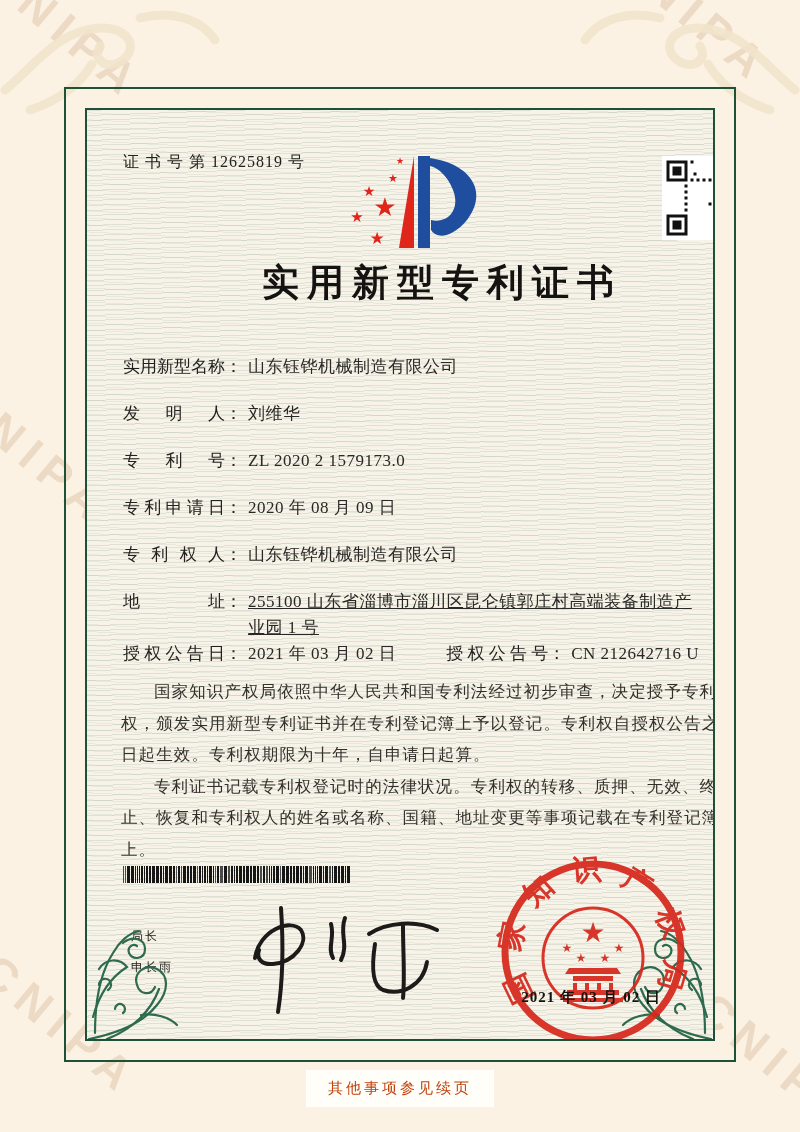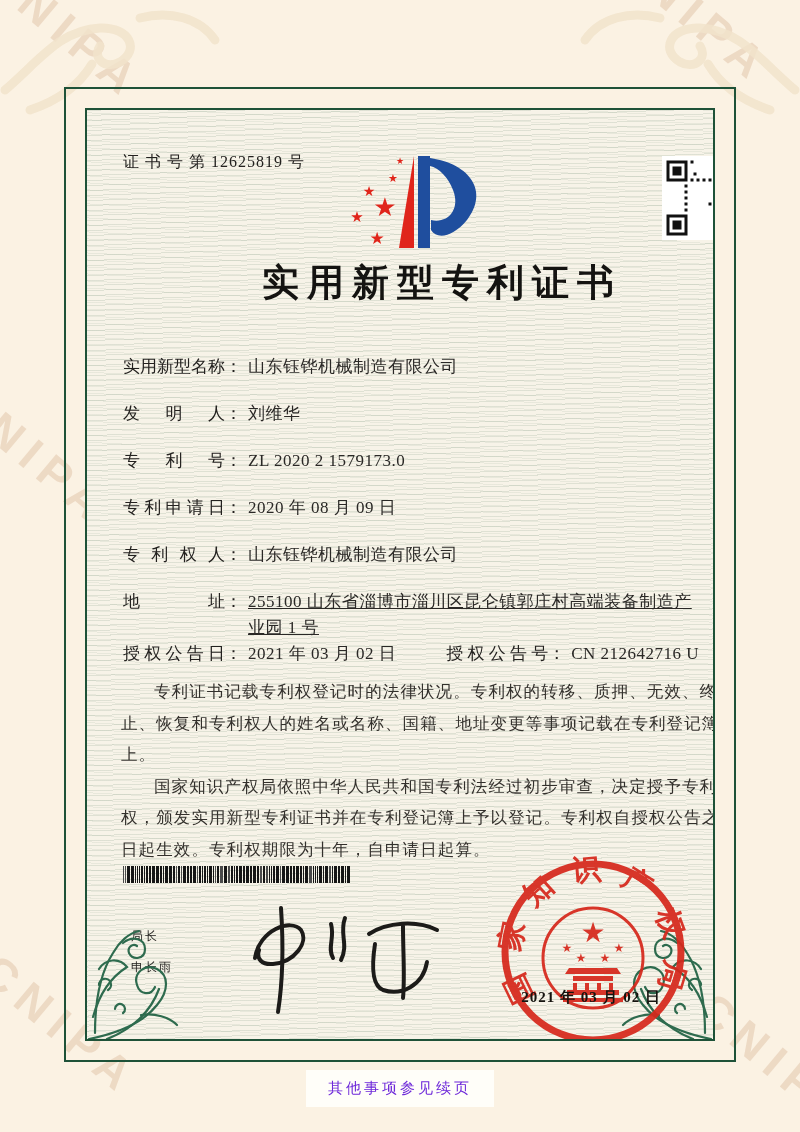--- a/index.html
+++ b/index.html
@@ -65,21 +65,21 @@
   .signature { position:absolute; left:148px; top:788px; z-index:3; }
   .seal { position:absolute; left:406px; top:742px; z-index:4; }
   .seal-date { position:absolute; left:414px; top:878px; width:180px; text-align:center; font-size:15px; letter-spacing:1px; color:#15130f; z-index:5; font-weight:bold; }
   .page-num { position:absolute; left:0; top:942px; width:100%; text-align:center; font-size:14px; letter-spacing:1px; color:#33302c;font-style:italic; }
   .ornament { position:absolute; bottom:-2px; z-index:1; }
   .ornament.left { left:-2px; }
   .ornament.right { right:-2px; transform:scaleX(-1); }
   
   .cont-box {
     position:absolute; left:50%; top:1070px; transform:translateX(-50%);
-    background:#fffef9; padding:9px 22px; font-size:15px; letter-spacing:3px; color:#6d28d9;
+    background:#fffef9; padding:9px 22px; font-size:15px; letter-spacing:3px; color:#c2410c;
     z-index:2;
   }
 </style>
 </head>
 <body>
 
 <div class="wm" style="left:-30px; top:2px;">CNIPA</div>
 <div class="wm" style="left:598px; top:-14px;">CNIPA</div>
 <div class="wm" style="left:-62px; top:428px;">CNIPA</div>
 <div class="wm" style="left:452px; top:330px; color:rgba(224,196,170,0.38);">CNIPA</div>
@@ -226,22 +226,22 @@
               <span>告</span>
               <span>号</span>
             </span>
             <span class="fcolon">：</span>
           <span class="fvalue">CN 212642716 U</span>
         </span>
       </div>
     </div>
 
     <div class="body-text">
+      <p>国家知识产权局依照中华人民共和国专利法经过初步审查，决定授予专利权，颁发实用新型专利证书并在专利登记簿上予以登记。专利权自授权公告之日起生效。专利权期限为十年，自申请日起算。</p>
       <p>专利证书记载专利权登记时的法律状况。专利权的转移、质押、无效、终止、恢复和专利权人的姓名或名称、国籍、地址变更等事项记载在专利登记簿上。</p>
-      <p>国家知识产权局依照中华人民共和国专利法经过初步审查，决定授予专利权，颁发实用新型专利证书并在专利登记簿上予以登记。专利权自授权公告之日起生效。专利权期限为十年，自申请日起算。</p>
     </div>
 
     <svg class="barcode" width="228" height="17" viewBox="0 0 228 17">
       <g id="barcells">
           <rect x="0" y="0" width="1" height="17" fill="#4a4a4a"></rect>
           <rect x="2" y="0" width="1" height="17" fill="#4a4a4a"></rect>
           <rect x="4" y="0" width="3" height="17" fill="#161616"></rect>
           <rect x="8" y="0" width="3" height="17" fill="#161616"></rect>
           <rect x="12" y="0" width="1" height="17" fill="#161616"></rect>
           <rect x="14" y="0" width="1" height="17" fill="#161616"></rect>

